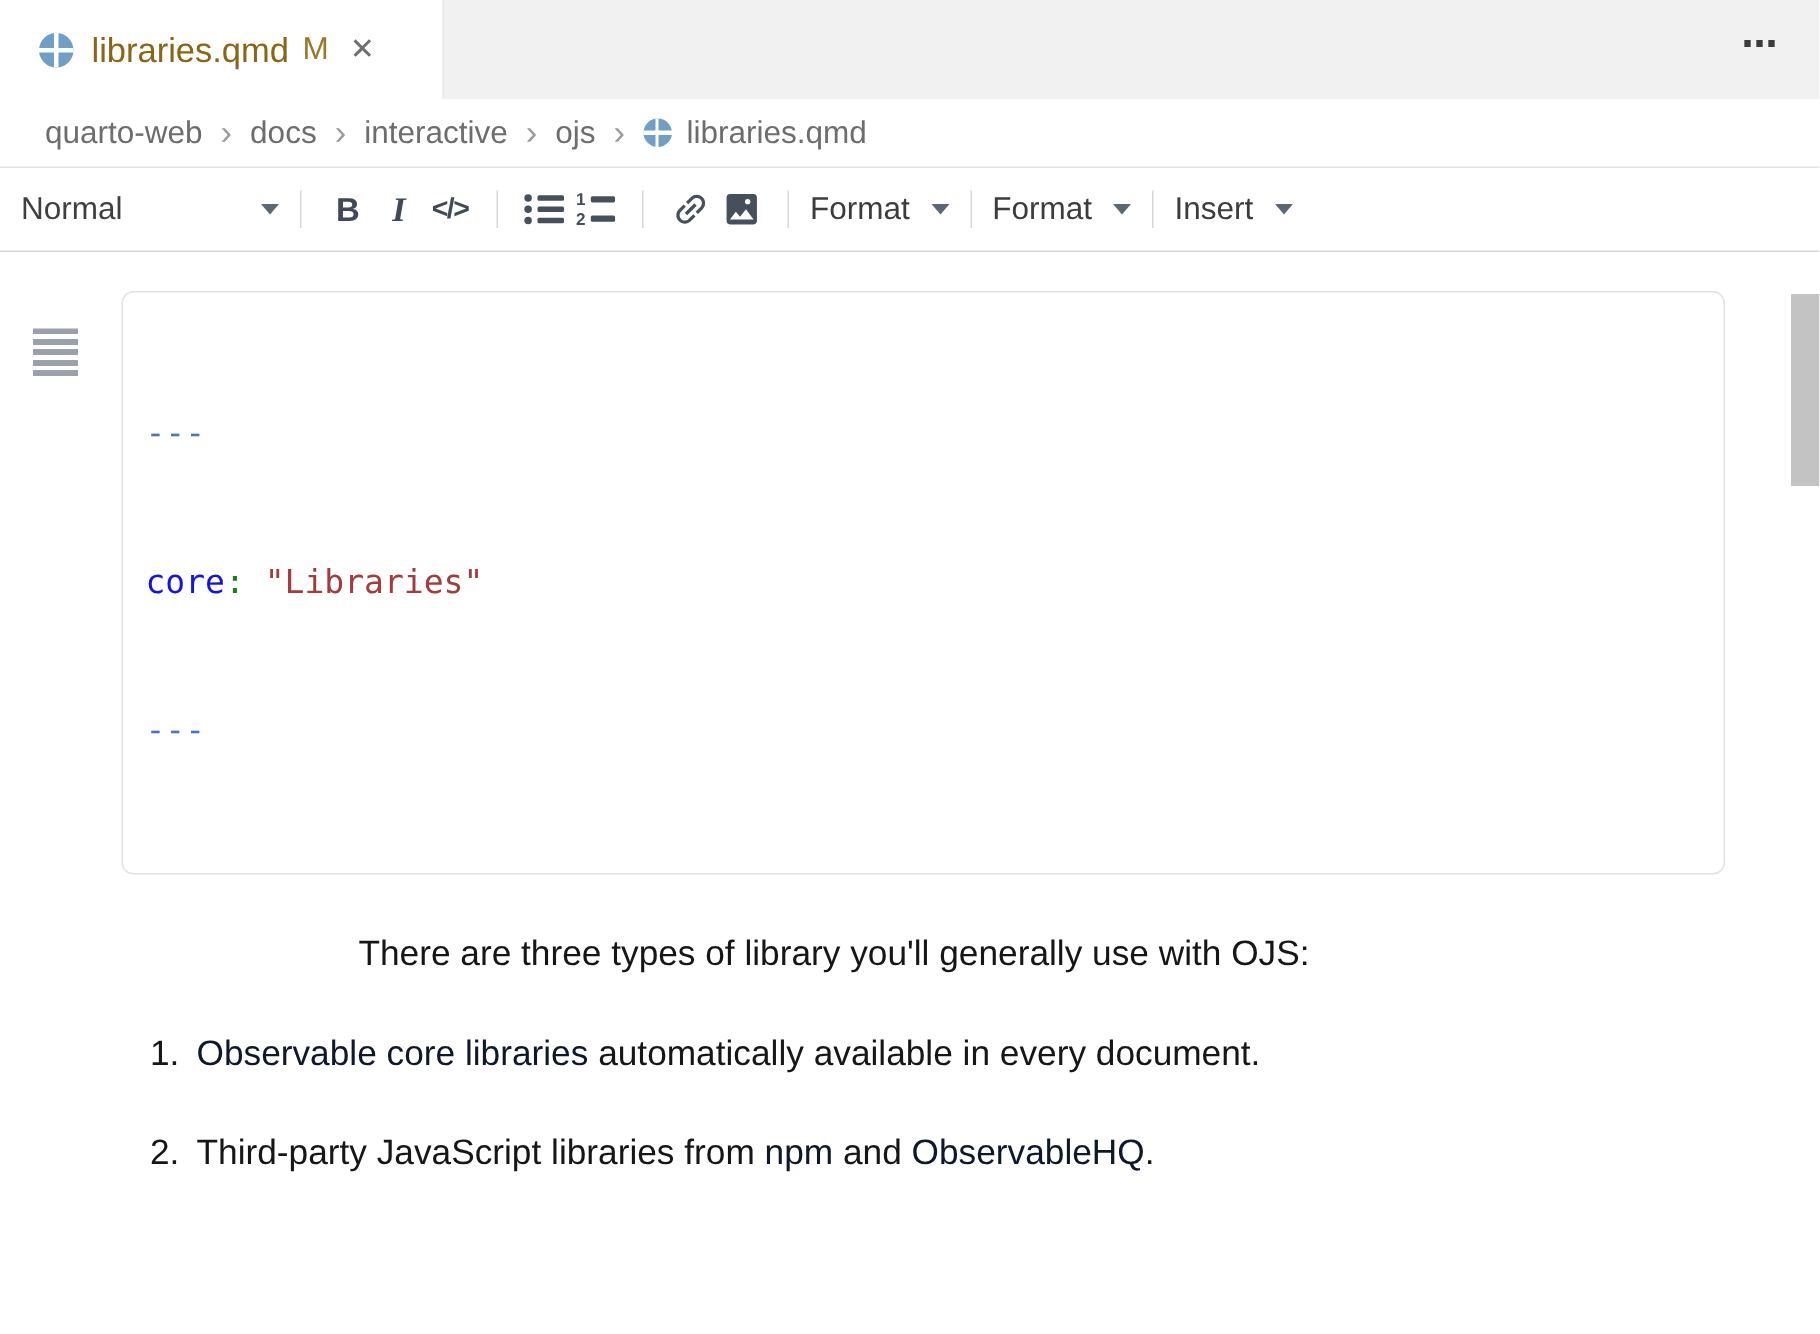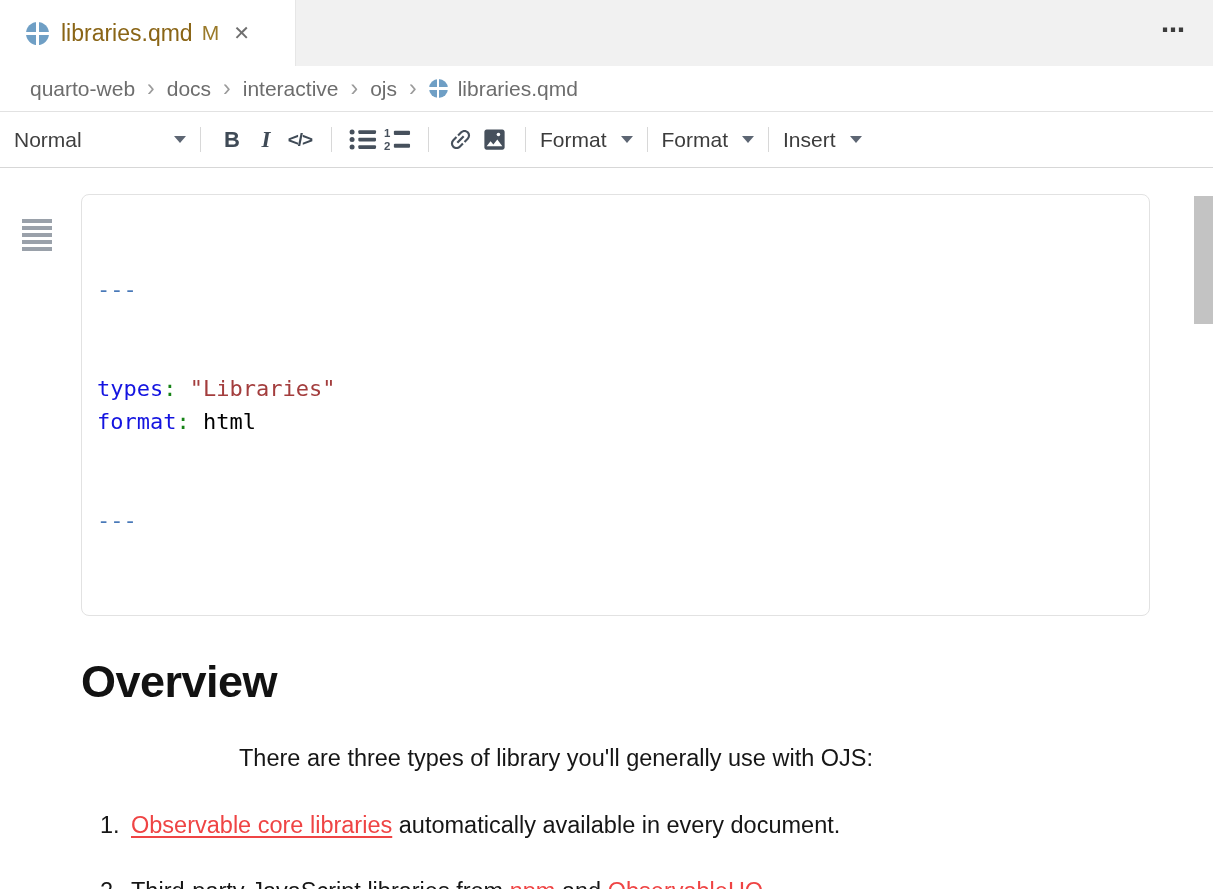--- a/index.html
+++ b/index.html
@@ -65,21 +65,21 @@
 
   .doc-title { margin:42px 0 0 81px; font-size:45px; line-height:48px; font-weight:700;
                color:#121212; letter-spacing:-0.5px; }
   .para { margin:32px 0 0 81px; width:950px; font-size:23.5px; line-height:40px; color:#161616;text-align:center; }
 
   ol.doc-list { list-style:none; margin:27px 0 0 100px; }
   ol.doc-list li { display:flex; font-size:23.5px; line-height:40px; color:#161616; margin-bottom:26px; }
   .list-num { width:31px; flex:none; }
   .list-text { width:900px; }
 
-  a.doc-link { color:#ef4444; text-decoration:underline; text-underline-offset:3px; cursor:pointer; }
+  a.doc-link { color:#0f172a; text-underline-offset:3px; cursor:pointer; }
 </style>
 </head>
 <body>
 
 <div class="tabbar">
   <div class="tab">
     <span class="quarto-icon"></span>
     <span class="tab-title">libraries.qmd</span>
     <span class="tab-modified">M</span>
     <span class="tab-close">✕</span>
@@ -167,25 +167,24 @@
     <span class="caret"></span>
   </div>
 </div>
 
 <div class="content">
   <div class="drag-handle"></div>
   <div class="scroll-thumb"></div>
 
   <div class="yaml-block">
     <div class="yaml-delim">---</div>
-    <div><div><span class="yaml-key">types</span><span class="yaml-colon">:</span><span class="yaml-string"> "Libraries"</span></div><div><span class="yaml-key">format</span><span class="yaml-colon">:</span><span class="yaml-plain"> html</span></div></div>
+    <div><div><span class="yaml-key">core</span><span class="yaml-colon">:</span><span class="yaml-string"> "Libraries"</span></div></div>
     <div class="yaml-delim">---</div>
   </div>
 
-  <h1 class="doc-title">Overview</h1>
 
   <p class="para">There are three types of library you'll generally use with OJS:</p>
 
   <ol class="doc-list">
       <li>
         <span class="list-num">1.</span>
         <span class="list-text"><a class="doc-link">Observable core libraries</a> automatically available in every document.</span>
       </li>
       <li>
         <span class="list-num">2.</span>

